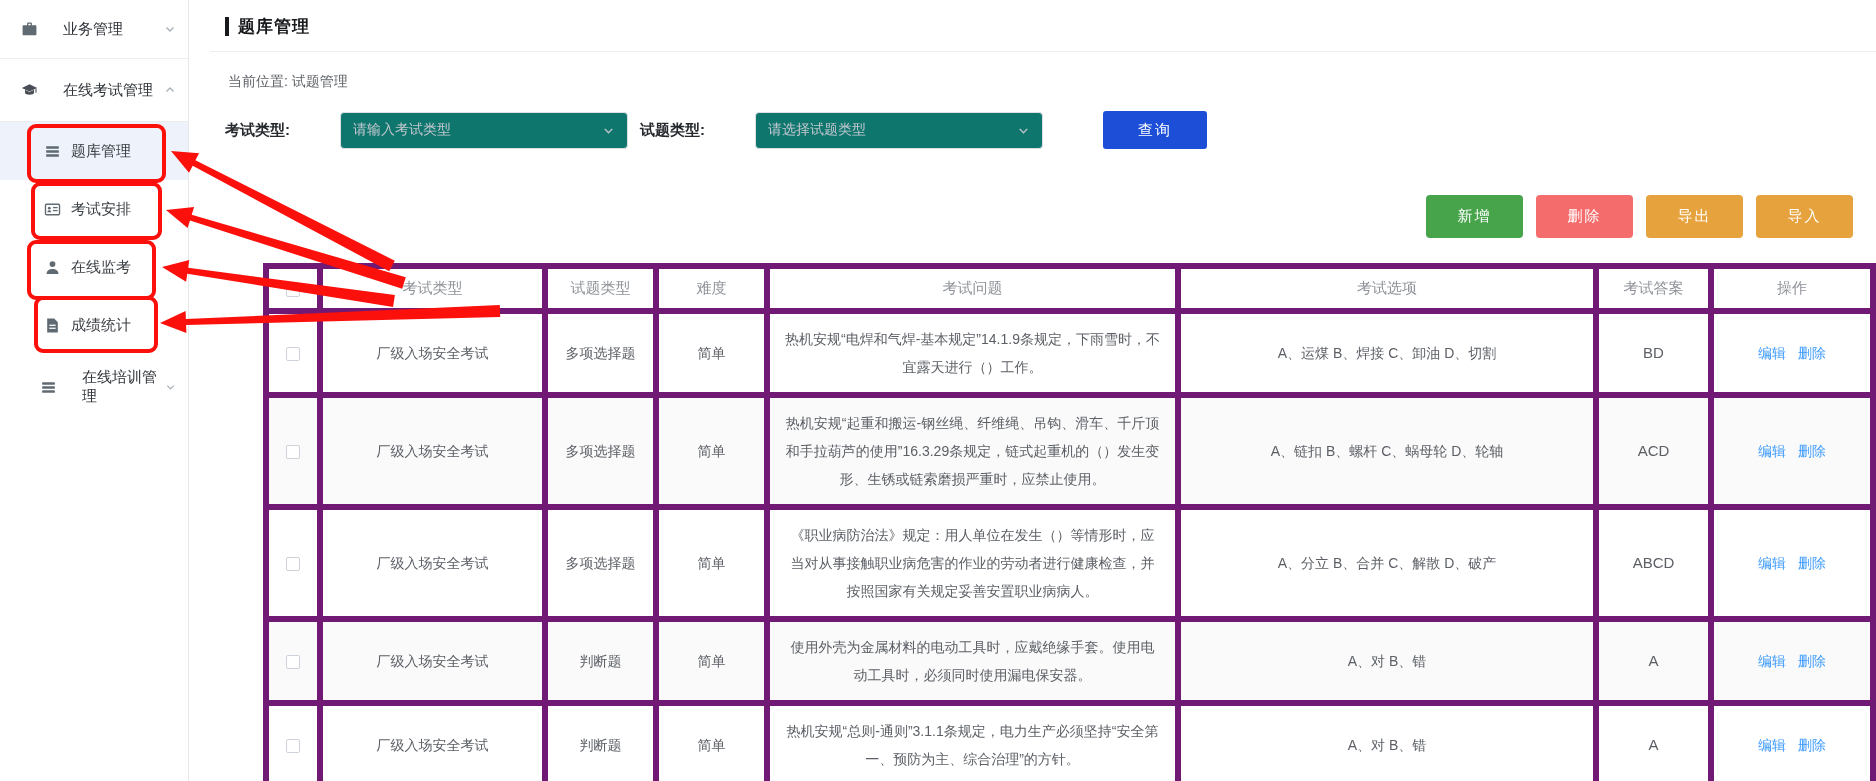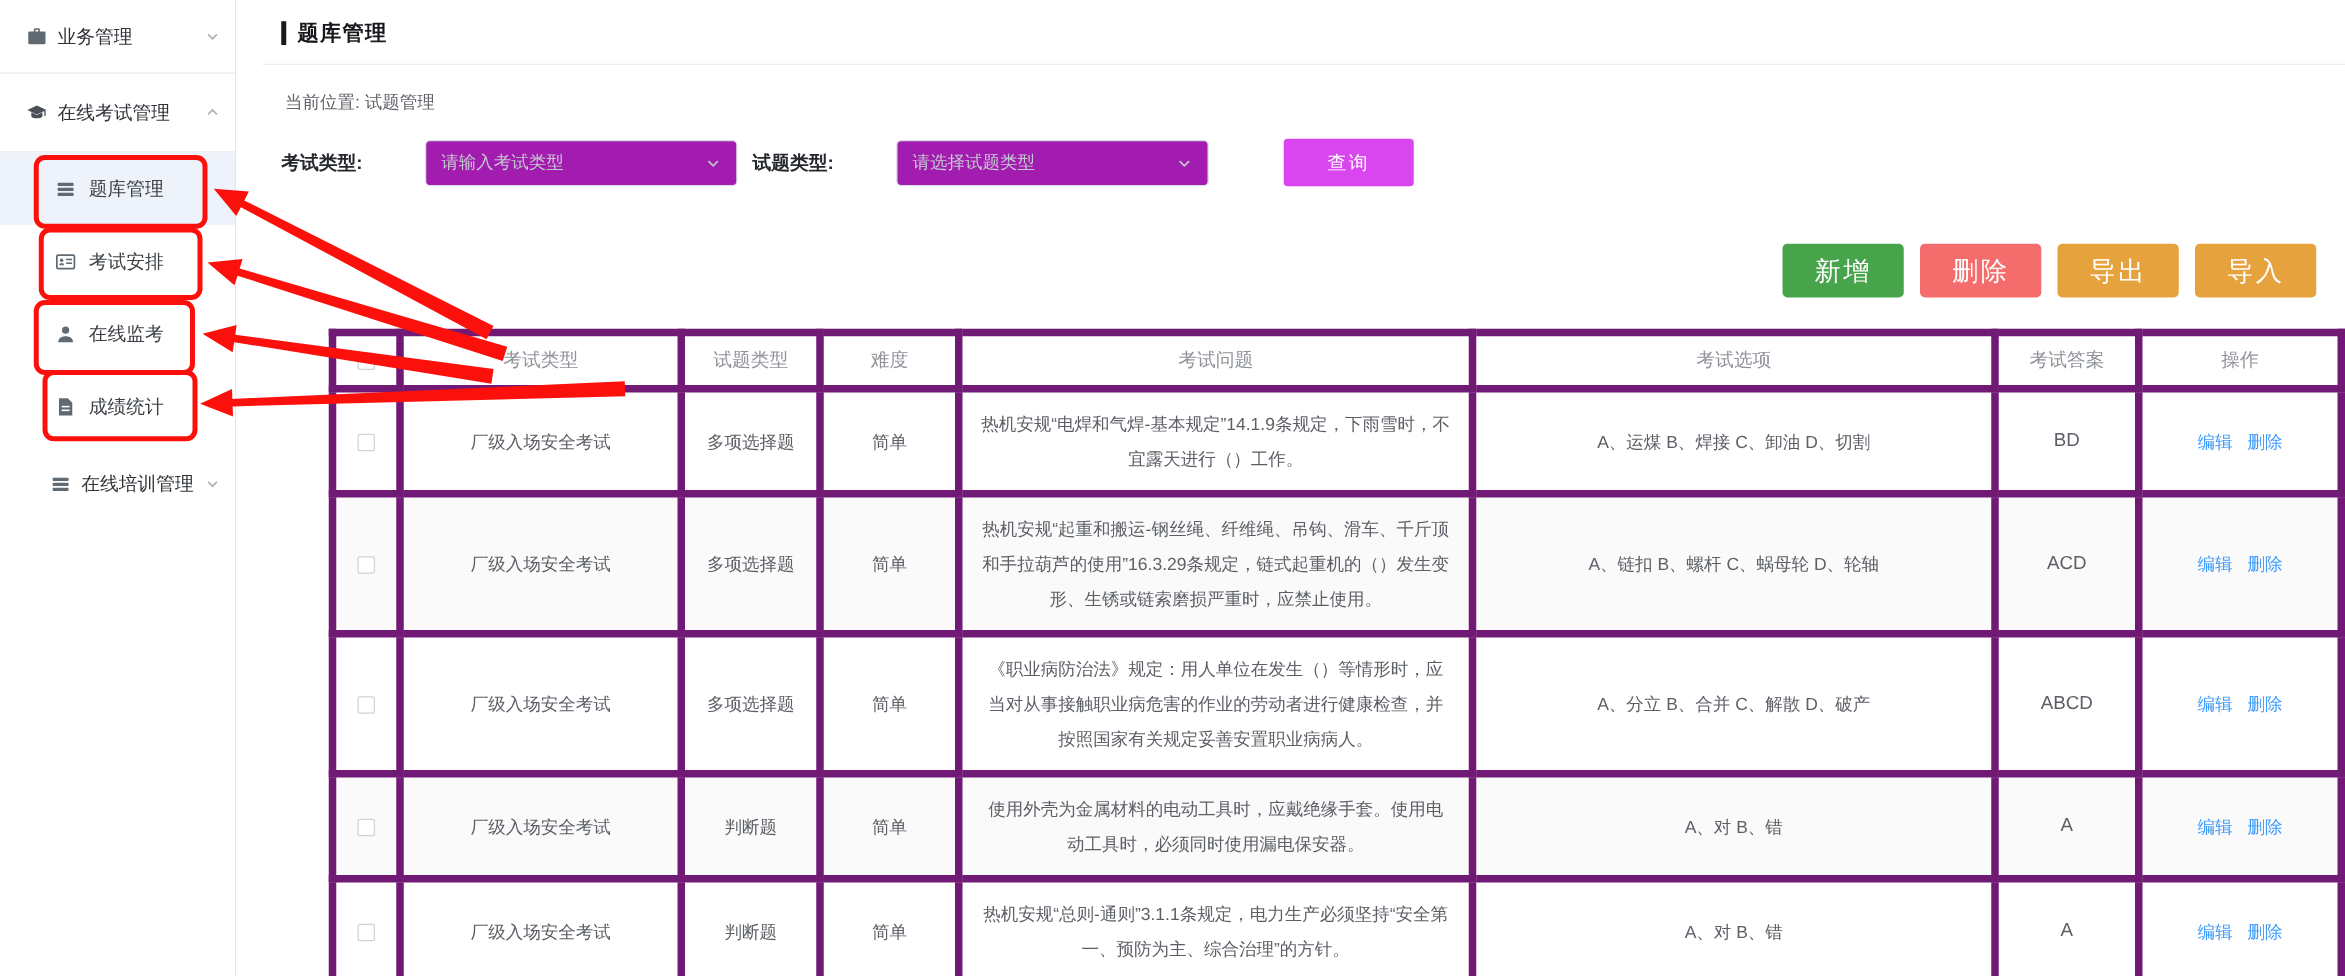--- a/index.html
+++ b/index.html
@@ -12,21 +12,21 @@
   
   .sidebar {
     position:absolute; left:0; top:0; width:189px; height:781px;
     background:#fff; border-right:1px solid #e7e7e7;
   }
   .side-top {
     display:flex; align-items:center; height:58px; padding:0 12px 0 21px;
     font-size:15px; color:#2f3338; cursor:pointer;
   }
   .side-top.exam { height:62px; }
-  .side-top .label { margin-left:8px; }
+  .side-top .label { margin-left:25px; }
   .side-top .chev { margin-left:auto; }
   .side-divider { height:1px; background:#ececec; }
   .side-sub {
     display:flex; align-items:center; height:58px; padding-left:44px;
     font-size:15px; color:#3c4045; cursor:pointer;
   }
   .side-sub .label { margin-left:10px; }
   .side-sub.active { background:#eef3fb; }
   .side-top.training { margin-top:10px; height:46px;padding-left:40px; }
   .icon16 { width:17px; height:17px; flex:0 0 auto; }
@@ -37,34 +37,34 @@
     border-bottom:1px solid #ebedf0; display:flex; align-items:center;
   }
   .title-bar { width:4px; height:19px; background:#17191c; margin-right:9px; }
   .page-title { font-size:17px; font-weight:bold; color:#17191c; letter-spacing:1px; }
   .breadcrumb { margin:21px 0 0 39px; font-size:14px; color:#5f6368; }
   
   .filter-row { margin:20px 0 0 36px; display:flex; align-items:center; }
   .f-group { display:flex; align-items:center; margin-right:12px;gap:40px; }
   .f-label { font-size:15px; font-weight:bold; color:#25282d; margin-right:10px; white-space:nowrap; }
   .sel {
-    width:250px; height:37px; border:1px solid #dcdfe6; border-radius:4px;
-    background:#a21caf; display:flex; align-items:center; padding:0 12px; cursor:pointer;
+    width:288px; height:37px; border:1px solid #dcdfe6; border-radius:4px;
+    background:#0f766e; display:flex; align-items:center; padding:0 12px; cursor:pointer;
   }
   .sel .ph { flex:1; font-size:14px; color:#c3c7cf; text-align:left; white-space:nowrap; overflow:hidden; }
   .btn-search {
     margin-left:48px; width:104px; height:38px; border:none; border-radius:3px;
-    background:#d946ef; color:#fff; font-size:15px; cursor:pointer;
+    background:#1d4ed8; color:#fff; font-size:15px; cursor:pointer;
     font-family:inherit; letter-spacing:2px;
   }
   
   .action-row { margin-top:46px; display:flex; justify-content:flex-end; gap:13px; padding-right:23px; }
   .abtn {
     width:97px; height:43px; border:none; border-radius:4px; color:#fff;
-    font-size:21px; cursor:pointer; font-family:inherit; letter-spacing:2px;
+    font-size:15px; cursor:pointer; font-family:inherit; letter-spacing:2px;
   }
   .abtn.add { background:#47a44b; }
   .abtn.del { background:#f56c6c; }
   .abtn.exp { background:#e6a23c; }
   .abtn.imp { background:#e6a23c; }
   
   .table-wrap { margin:25px 0 0 74px; }
   table.grid { border-collapse:collapse; table-layout:fixed; width:1613px; }
   .grid th, .grid td {
     border:6px solid #701a75; text-align:center; vertical-align:middle;

